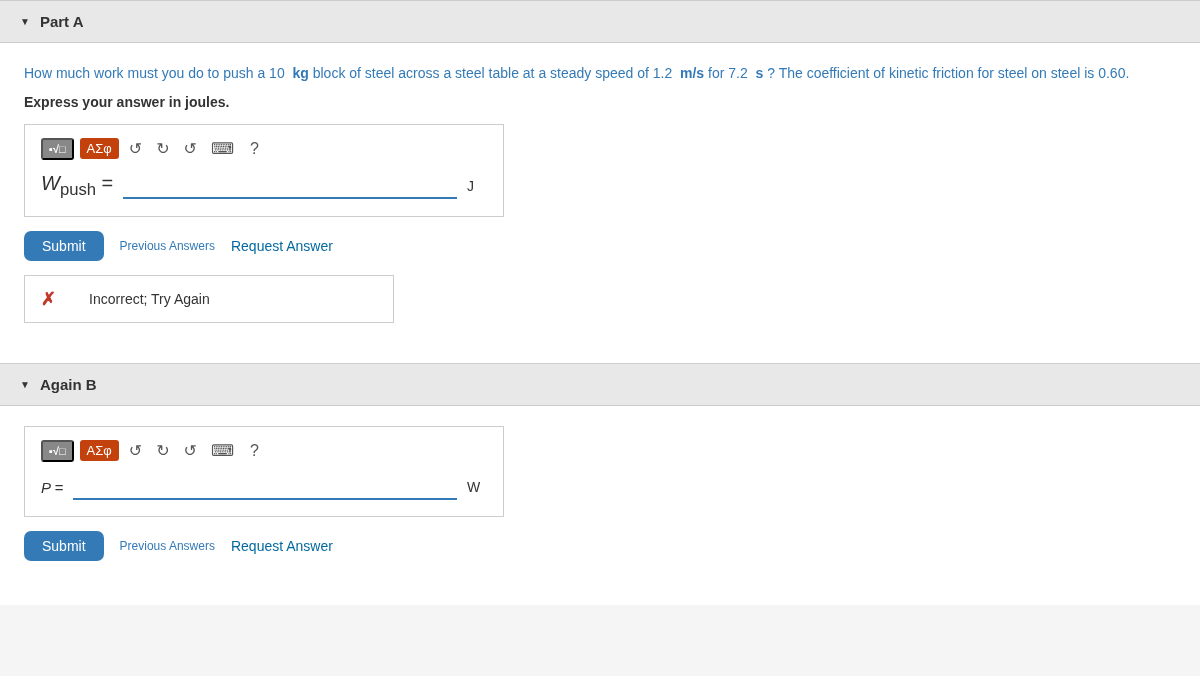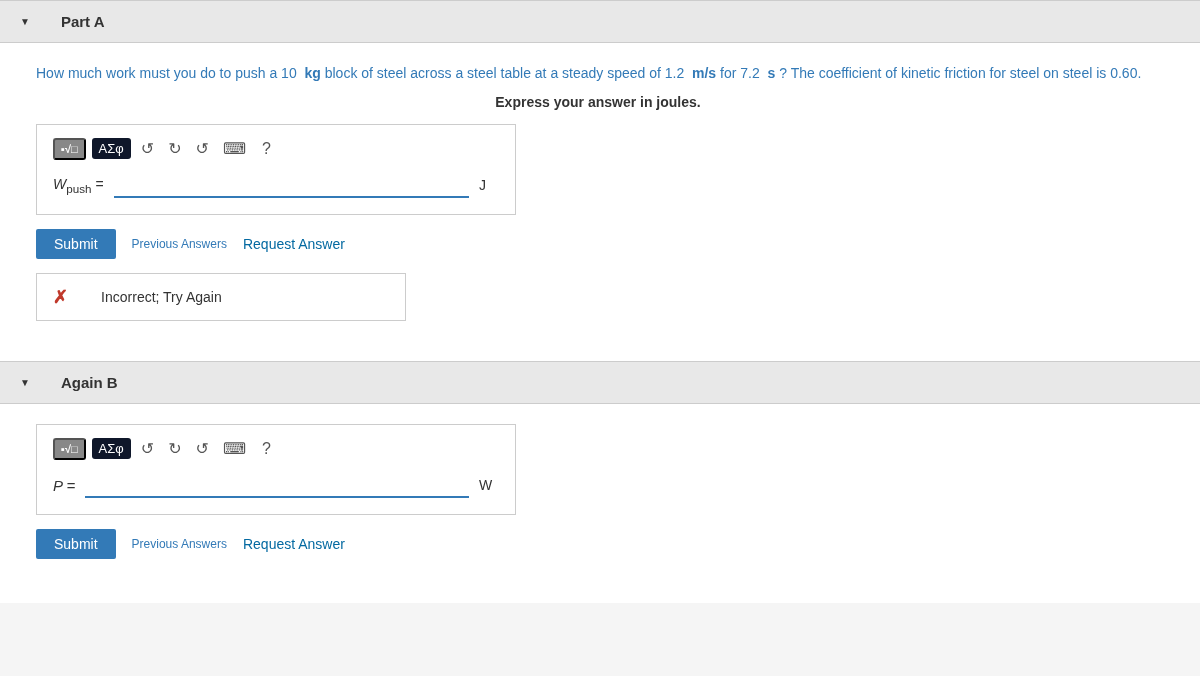--- a/index.html
+++ b/index.html
@@ -25,39 +25,37 @@
       border-top: 1px solid #ccc;
       border-bottom: 1px solid #ccc;
     }
     .part-header .arrow {
       font-size: 10px;
       color: #333;
     }
     .part-header .part-title {
       font-weight: bold;
       font-size: 15px;
-      margin-left: 21px;
     }
 
     
     .part-content {
-      padding: 20px 40px 30px 36px;
+      padding: 20px 40px 30px 24px;
       background: #fff;
     }
     .question-text {
       color: #337ab7;
       font-size: 14px;
       margin-bottom: 10px;
       line-height: 1.5;
     }
     .express-label {
       font-weight: bold;
       font-size: 14px;
       margin-bottom: 14px;
-      text-align: center;
     }
 
     
     .answer-box {
       border: 1px solid #ccc;
       padding: 12px 16px 16px 16px;
       width: 480px;
       background: #fff;
       margin-bottom: 14px;
     }
@@ -76,21 +74,21 @@
       align-items: center;
       padding: 3px 6px;
       gap: 4px;
     }
     .toolbar-icon-small {
       color: #fff;
       font-size: 11px;
       font-weight: bold;
     }
     .toolbar-btn-text {
-      background: #0f172a;
+      background: #c2410c;
       color: #fff;
       border: none;
       border-radius: 3px;
       padding: 3px 7px;
       font-size: 13px;
       cursor: pointer;
       font-family: Arial, Helvetica, sans-serif;
     }
     .toolbar-icon-btn {
       background: none;
@@ -142,21 +140,21 @@
     .submit-row {
       display: flex;
       align-items: center;
       gap: 16px;
       margin-bottom: 14px;
     }
     .submit-btn {
       background: #337ab7;
       color: #fff;
       border: none;
-      border-radius: 2px;
+      border-radius: 7px;
       padding: 7px 18px;
       font-size: 14px;
       cursor: pointer;
     }
     .prev-answers-link {
       color: #337ab7;
       text-decoration: none;
       font-size: 12px;
       cursor: pointer;
     }
@@ -192,21 +190,21 @@
     .part-b-section {
       margin-top: 0;
     }
 
     
     .p-label {
       font-style: italic;
       font-size: 15px;
     }
     .w-push-label {
-      font-size: 14px;
+      font-size: 20px;
       text-align: right;
     }
   </style>
 </head>
 <body>
 
 <div class="page-container">
 
   <div class="part-header">
     <span class="arrow">▼</span>

